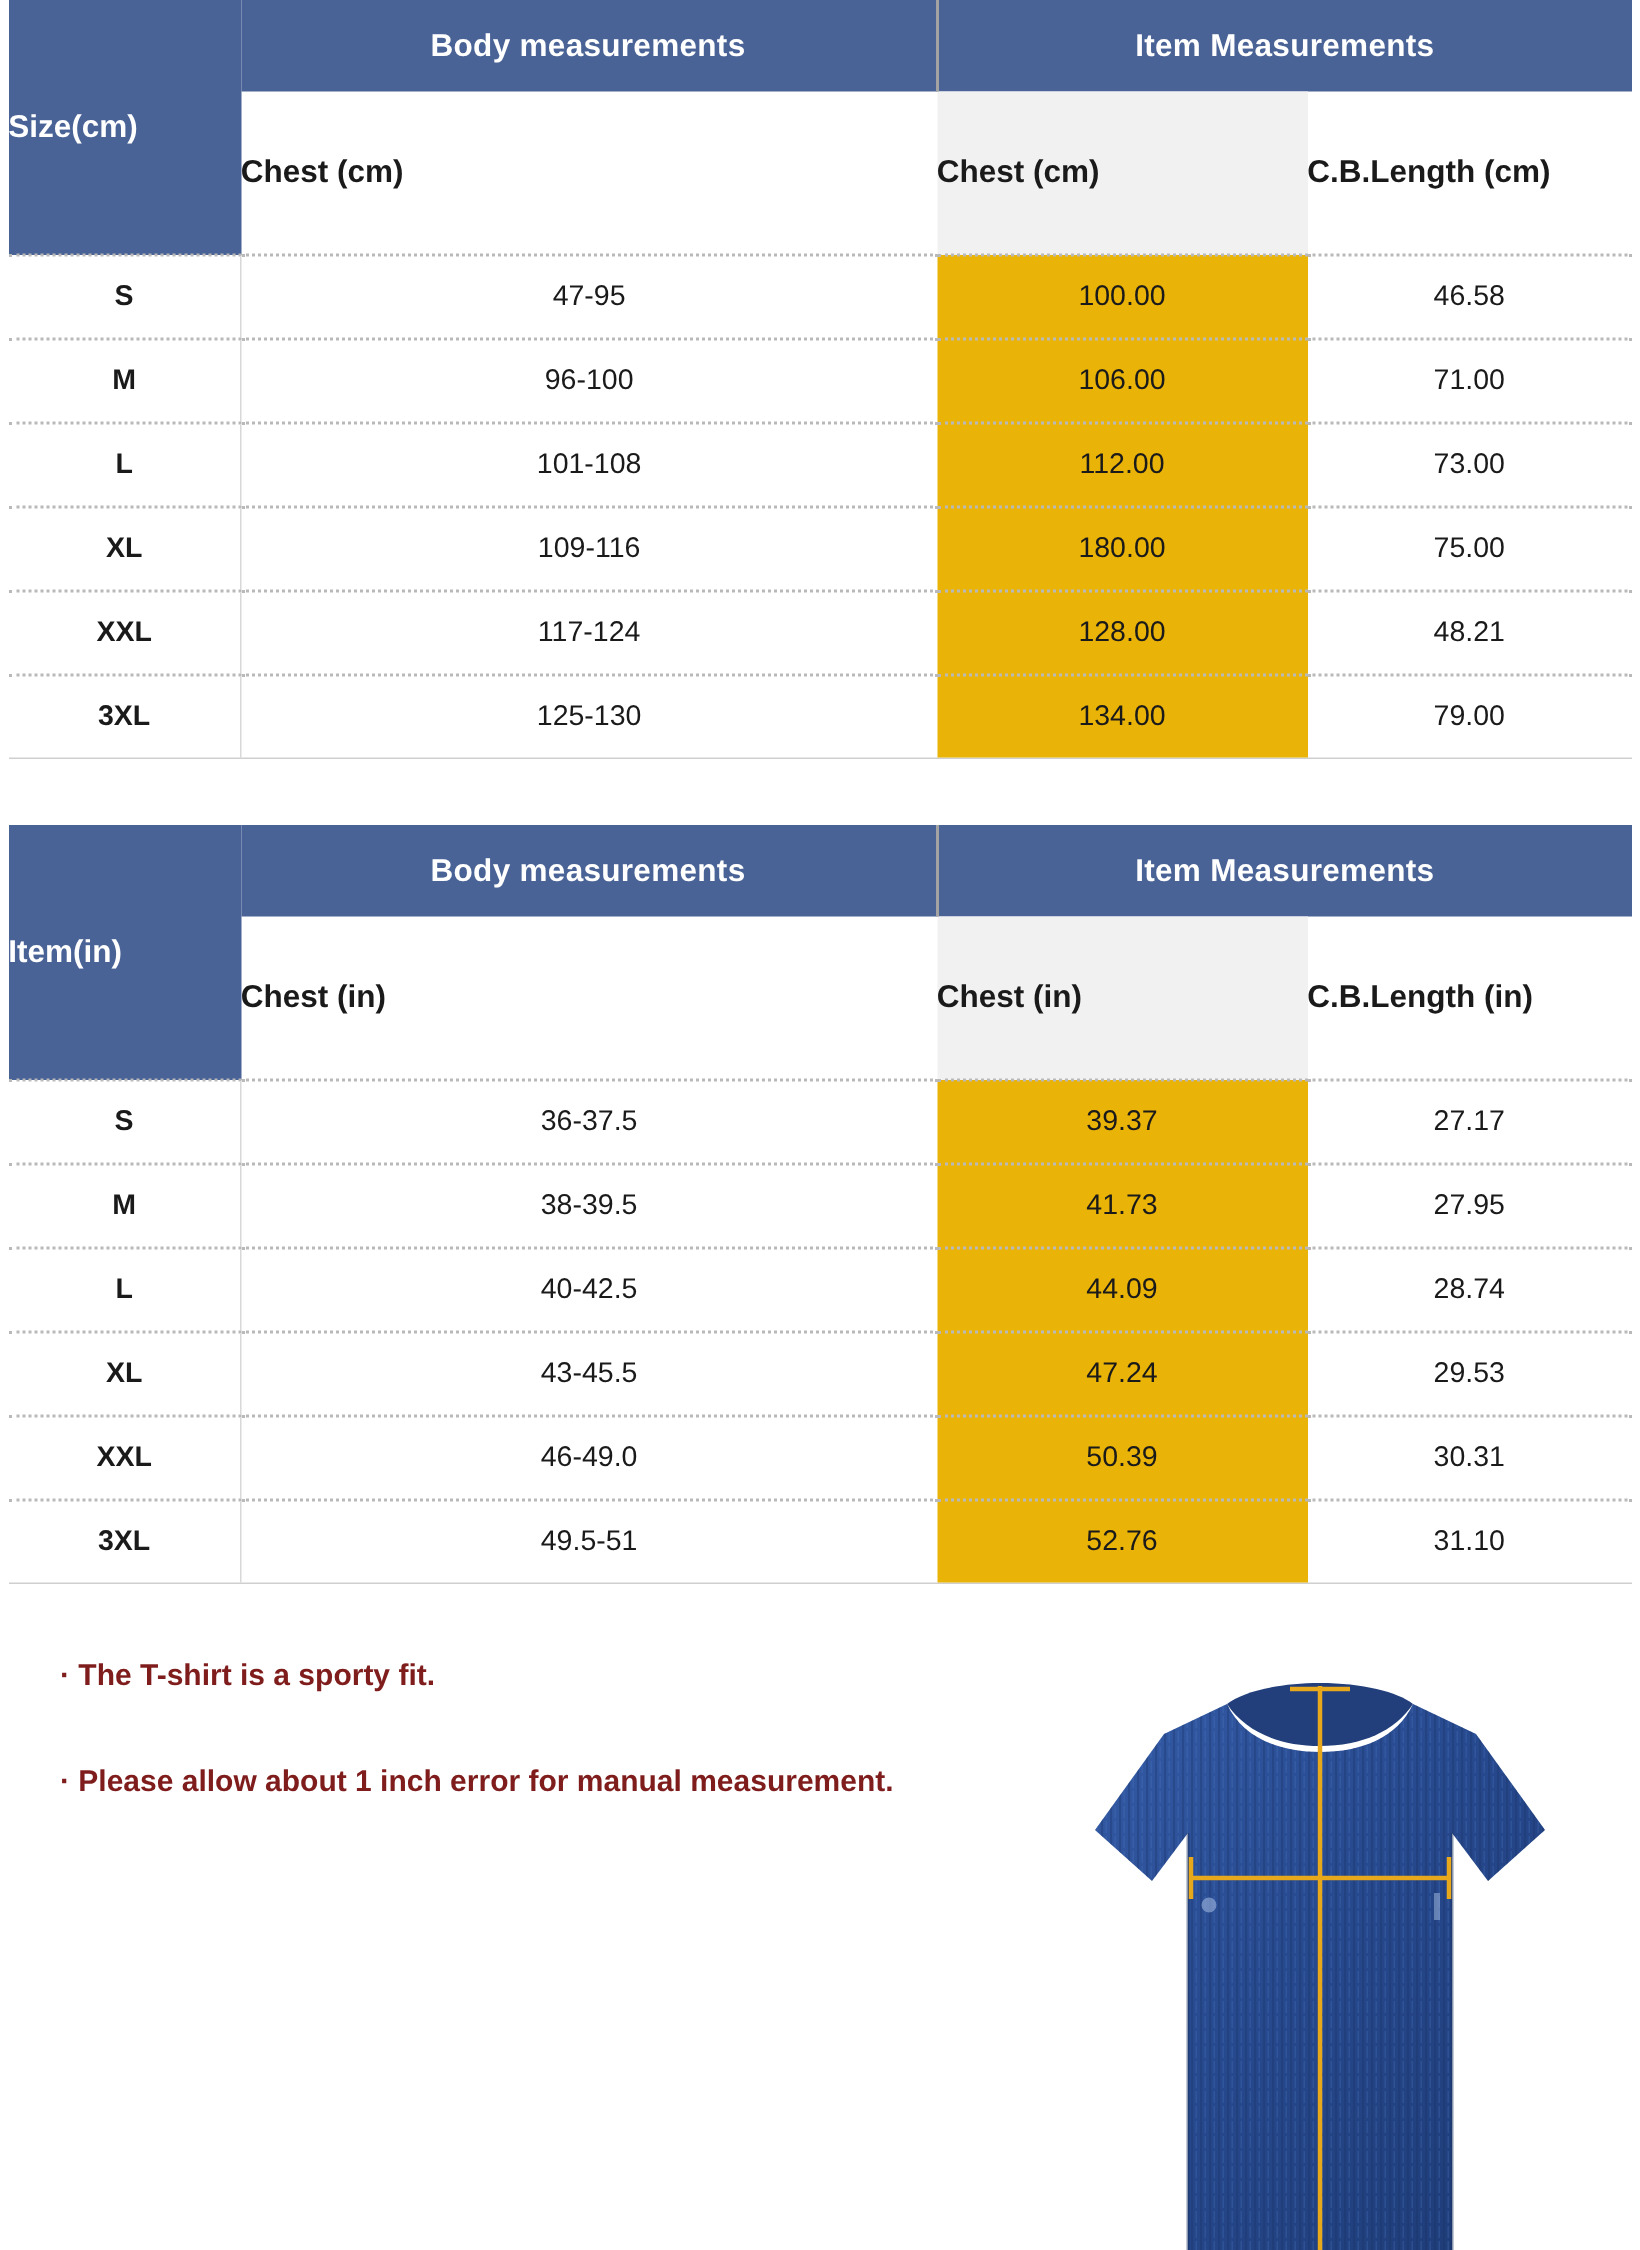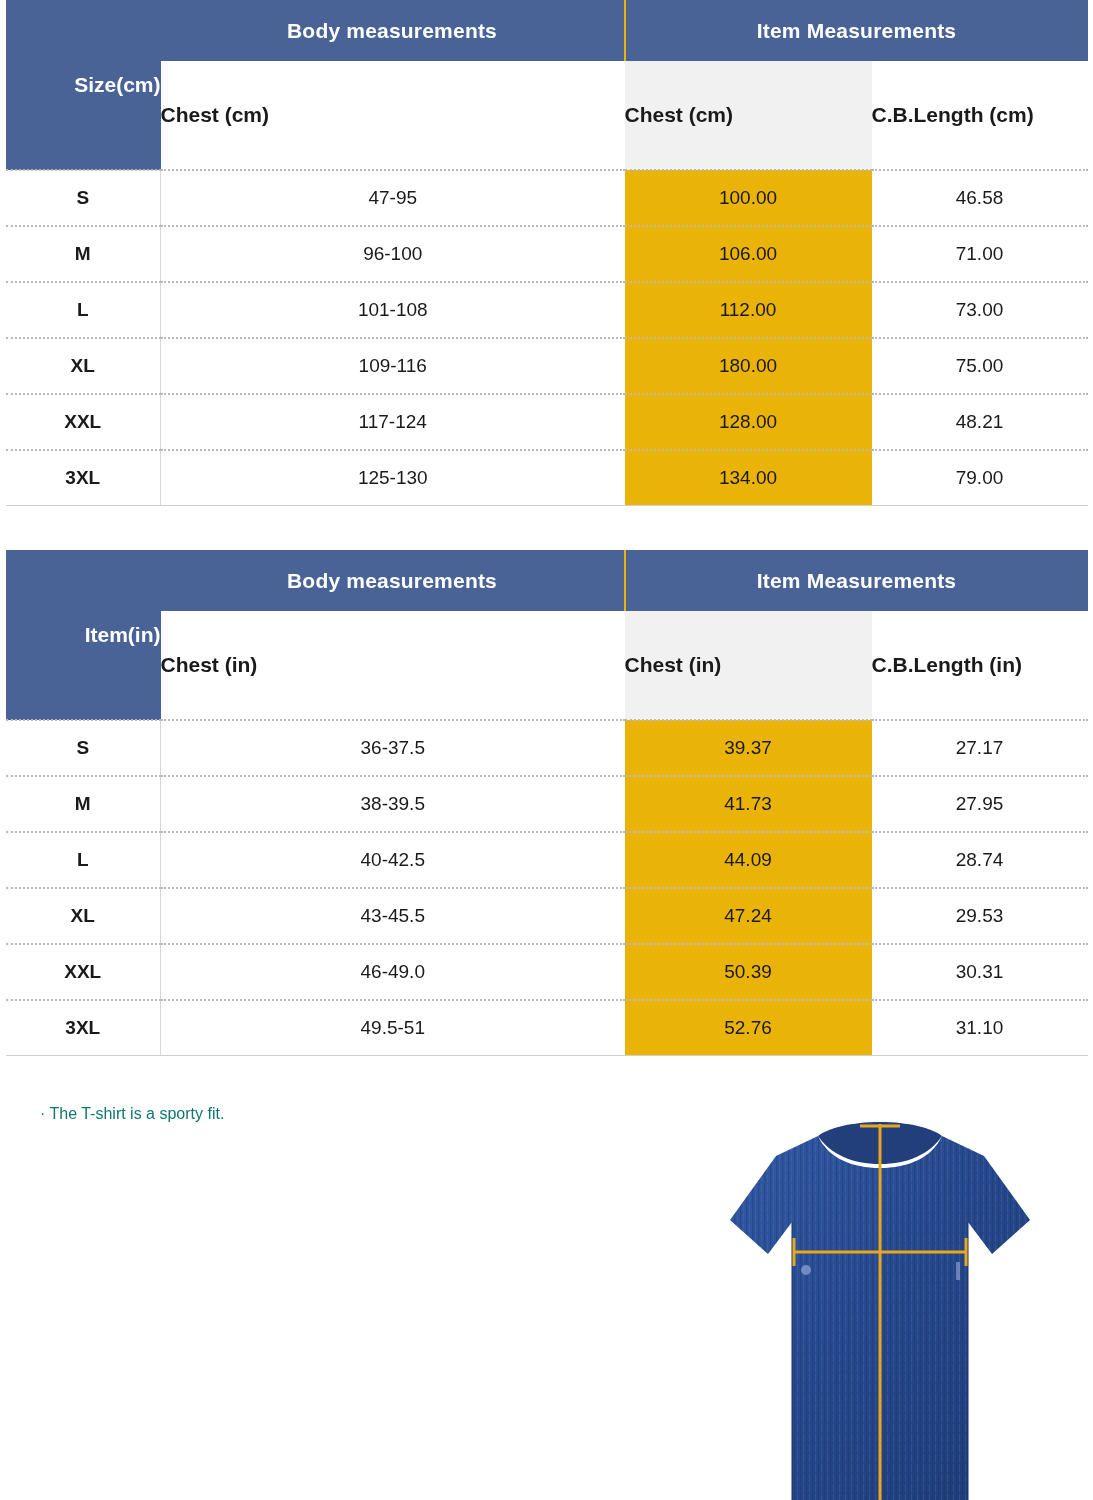--- a/index.html
+++ b/index.html
@@ -43,29 +43,29 @@
   .grp {
     background: #4a6396;
     color: #ffffff;
     font-size: 21px;
     font-weight: bold;
     text-align: center;
     height: 61px;
     vertical-align: middle;
     letter-spacing: 0.2px;
   }
-  .grp.first { border-right: 2px solid #eab308; }
+  .grp.first { border-right: 2px solid #a3a3a3; }
 
   
   .size-corner {
     background: #4a6396;
     color: #ffffff;
     font-size: 21px;
     font-weight: bold;
-    text-align: right;
+    text-align: left;
     vertical-align: middle;
   }
 
   
   .sub {
     font-size: 21px;
     font-weight: bold;
     height: 108px;
     vertical-align: middle;
     color: #1a1a1a;
@@ -97,23 +97,24 @@
 
   
   .bottom {
     display: flex;
     align-items: flex-start;
     margin-top: 46px;
     padding-left: 40px;
   }
   .notes {
     width: 660px;
-    font-size: 16px;
+    font-size: 20px;
     line-height: 1.55;
-    color: #0f766e;
+    color: #7f1d1d;
+    font-weight: bold;
   }
   .notes p {
     margin: 0 0 40px 0;
   }
 
   .shirt-area {
     position: relative;
     width: 340px;
     height: 420px;
     margin-left: 10px;
@@ -260,20 +261,21 @@
         <td>31.10</td>
       </tr>
     </tbody>
   </table>
   </div>
 
   <div class="bottom">
 
     <div class="notes">
       <p>· The T-shirt is a sporty fit.</p>
+      <p>· Please allow about 1 inch error for manual measurement.</p>
     </div>
 
     <div class="shirt-area">
       <svg class="shirt" width="340" height="420" viewBox="0 0 340 420">
         <defs>
           <linearGradient id="heather" x1="0" y1="0" x2="1" y2="1">
             <stop offset="0%" stop-color="#345ba6"></stop>
             <stop offset="45%" stop-color="#27498e"></stop>
             <stop offset="100%" stop-color="#1d3a74"></stop>
           </linearGradient>

